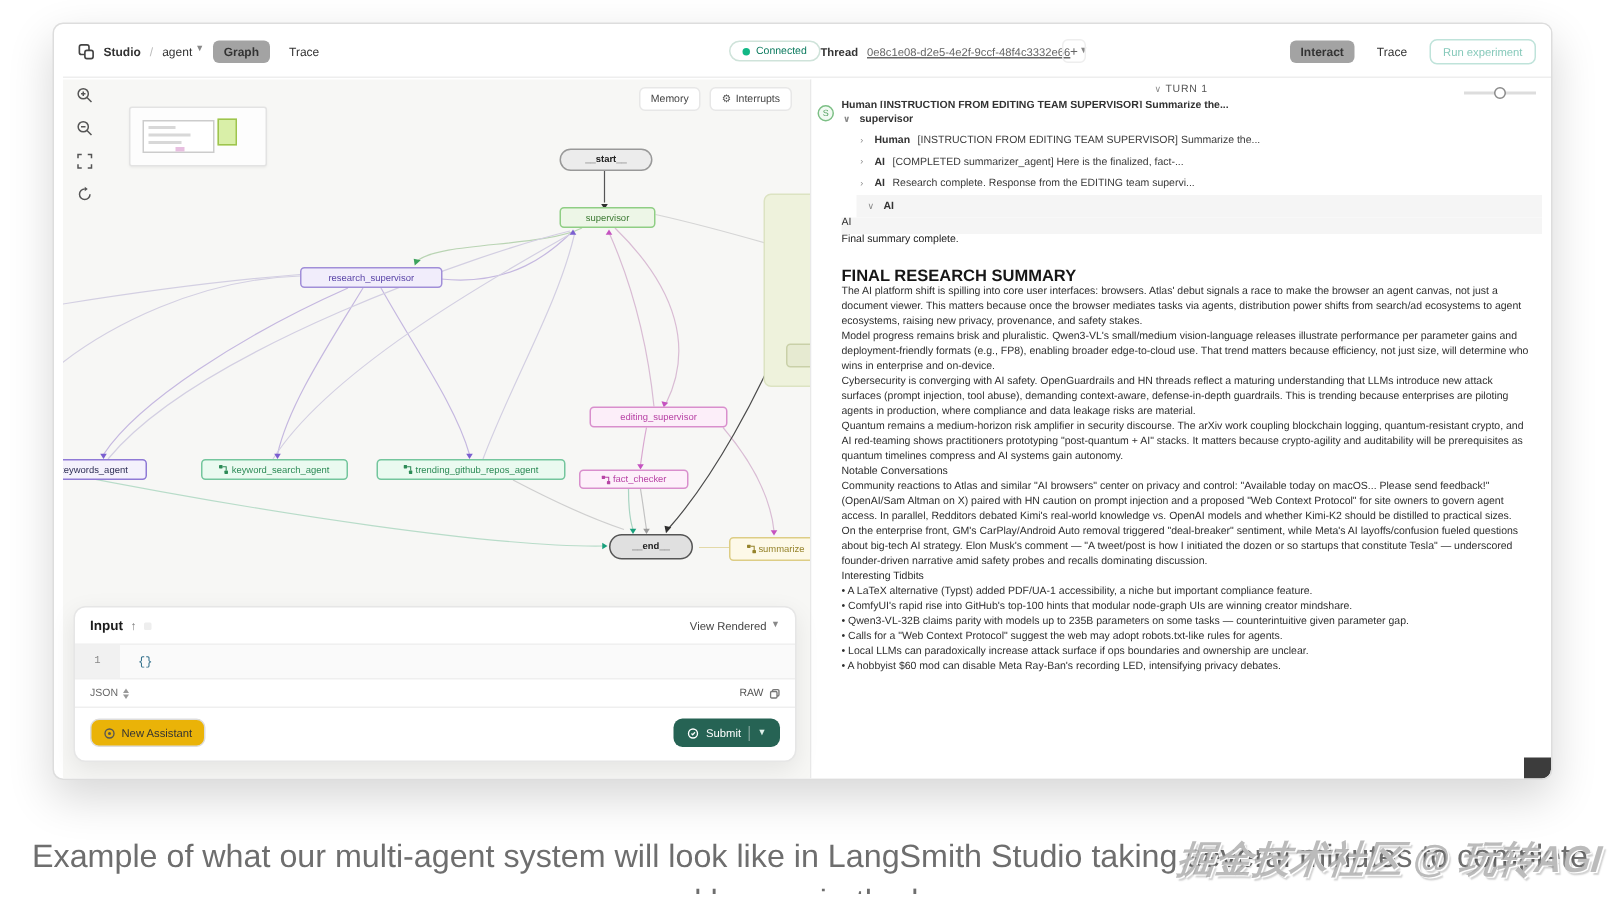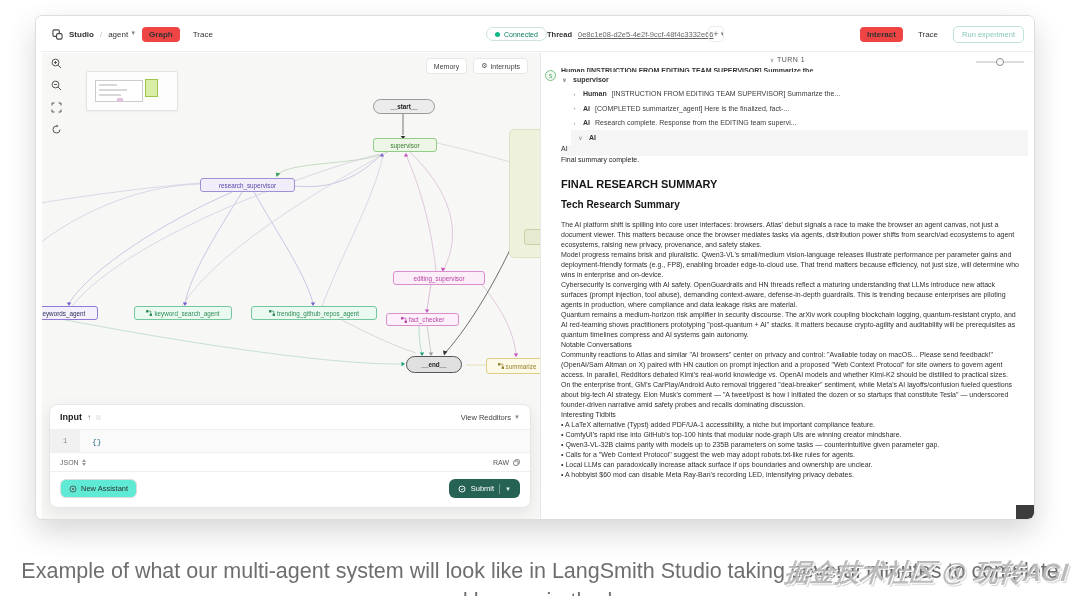--- a/index.html
+++ b/index.html
@@ -18,21 +18,21 @@
   
   .topbar { position:absolute; left:6px; top:0; right:0; height:36px;
     border-bottom:1px solid #eee; background:#fff; font-size:8px; color:#333; }
   .tb { position:absolute; top:0; height:36px; display:flex; align-items:center; gap:6px; }
   .tb-left { left:10px; }
   .logo { width:11px; height:11px; }
   .crumb-sep { color:#bbb; }
   .sel { display:flex; gap:2px; color:#333; }
   .chev { font-size:6px; color:#888; }
   .tab-pill { padding:3px 7px; border-radius:4px; color:#333; }
-  .tab-pill.on { background:#ef4444; font-weight:bold; }
+  .tab-pill.on { background:#a3a3a3; font-weight:bold; }
   .tb-connected { left:444px; }
   .badge-conn { display:flex; align-items:center; gap:4px; border:1px solid #cfe3da;
     border-radius:9px; padding:2.5px 8px; color:#0b7a5e; font-size:7px; }
   .dot { width:5px; height:5px; border-radius:50%; background:#12b886; }
   .tb-thread { left:505px; font-size:7.5px; }
   .thread-id { color:#666;text-decoration:underline; }
   .tb-plus { left:666px; width:16px; height:16px; top:10px; border-radius:4px;
     display:flex; align-items:center; justify-content:center; color:#666;
     border:1px solid #eee; font-size:9px; }
   .tb-right { right:10px; gap:8px;margin-left:32px; }
@@ -118,21 +118,21 @@
   .code { display:flex; align-items:center; padding-left:12px; color:#33708c; font-size:8px;
     font-family:"Liberation Mono","DejaVu Sans Mono",monospace; }
   .ic-foot { display:flex; align-items:center; height:20px; padding:0 10px;
     border-top:1px solid #efefef; border-bottom:1px solid #efefef; color:#666; font-size:7px; }
   .updown { display:inline-flex; flex-direction:column; gap:1px; margin-left:3px; }
   .tri-u { width:0; height:0; border-left:2.5px solid transparent; border-right:2.5px solid transparent; border-bottom:3px solid #999; }
   .tri-d { width:0; height:0; border-left:2.5px solid transparent; border-right:2.5px solid transparent; border-top:3px solid #999; }
   .raw { margin-left:auto; display:flex; align-items:center; gap:4px; color:#555; }
   .ic-btns { display:flex; align-items:center; padding:7px 10px; }
   .btn-assist { display:flex; align-items:center; gap:4px; border:1px solid #ddd;
-    border-radius:6px; padding:4px 8px; font-size:7.5px; color:#333; background:#5eead4; }
+    border-radius:6px; padding:4px 8px; font-size:7.5px; color:#333; background:#eab308; }
   .btn-submit { margin-left:auto; display:flex; align-items:center; gap:5px;
     background:#266354; color:#fff; border-radius:6px; padding:4.5px 9px; font-size:7.5px; }
   .sub-div { width:1px; height:10px; background:rgba(255,255,255,.35); }
 
   
   .caption { position:absolute; left:0; top:556px; width:100%; text-align:center;
     font-size:21.5px; color:#6e6e6e; line-height:30px; }
   .caption .l2 { height:10px; overflow:hidden; }
   .watermark { position:absolute; right:12px; top:556px; font-size:25px; font-weight:bold;
     font-style:italic; color:rgba(150,150,150,.65); transform:skewX(-6deg);
@@ -339,21 +339,20 @@
         </div>
         <div class="trow hl" style="margin-left:10px">
           <span class="tchev">∨</span>
           <span class="trole">AI</span>
           <span class="tprev"></span>
         </div>
         <div class="ai-line hl">AI</div>
         <div class="final-line">Final summary complete.</div>
 
         <div class="h1">FINAL RESEARCH SUMMARY</div>
-        <div class="h2">Tech Research Summary</div>
 
         <div class="body-txt">
           <p>The AI platform shift is spilling into core user interfaces: browsers. Atlas' debut signals a race to make the browser an agent canvas, not just a document viewer. This matters because once the browser mediates tasks via agents, distribution power shifts from search/ad ecosystems to agent ecosystems, raising new privacy, provenance, and safety stakes.</p>
           <p>Model progress remains brisk and pluralistic. Qwen3-VL's small/medium vision-language releases illustrate performance per parameter gains and deployment-friendly formats (e.g., FP8), enabling broader edge-to-cloud use. That trend matters because efficiency, not just size, will determine who wins in enterprise and on-device.</p>
           <p>Cybersecurity is converging with AI safety. OpenGuardrails and HN threads reflect a maturing understanding that LLMs introduce new attack surfaces (prompt injection, tool abuse), demanding context-aware, defense-in-depth guardrails. This is trending because enterprises are piloting agents in production, where compliance and data leakage risks are material.</p>
           <p>Quantum remains a medium-horizon risk amplifier in security discourse. The arXiv work coupling blockchain logging, quantum-resistant crypto, and AI red-teaming shows practitioners prototyping "post-quantum + AI" stacks. It matters because crypto-agility and auditability will be prerequisites as quantum timelines compress and AI systems gain autonomy.</p>
           <p class="sect">Notable Conversations</p>
           <p>Community reactions to Atlas and similar "AI browsers" center on privacy and control: "Available today on macOS... Please send feedback!" (OpenAI/Sam Altman on X) paired with HN caution on prompt injection and a proposed "Web Context Protocol" for site owners to govern agent access. In parallel, Redditors debated Kimi's real-world knowledge vs. OpenAI models and whether Kimi-K2 should be distilled to practical sizes.</p>
           <p>On the enterprise front, GM's CarPlay/Android Auto removal triggered "deal-breaker" sentiment, while Meta's AI layoffs/confusion fueled questions about big-tech AI strategy. Elon Musk's comment — "A tweet/post is how I initiated the dozen or so startups that constitute Tesla" — underscored founder-driven narrative amid safety probes and recalls dominating discussion.</p>
           <p class="sect">Interesting Tidbits</p>
@@ -368,21 +367,21 @@
         </div>
       </div>
     </div>
 
     <div class="input-card">
       <div class="ic-head">
         <span class="ic-title">Input</span>
         <span class="up-arrow">↑</span>
         <span class="drag-dot"></span>
         <span class="view-mode">
-          <span>View Redditors</span>
+          <span>View Rendered</span>
           <span class="chev">▼</span>
         </span>
       </div>
       <div class="ic-editor">
         <div class="gutter">1</div>
         <div class="code">{}</div>
       </div>
       <div class="ic-foot">
         <span>JSON</span>
         <span class="updown">

